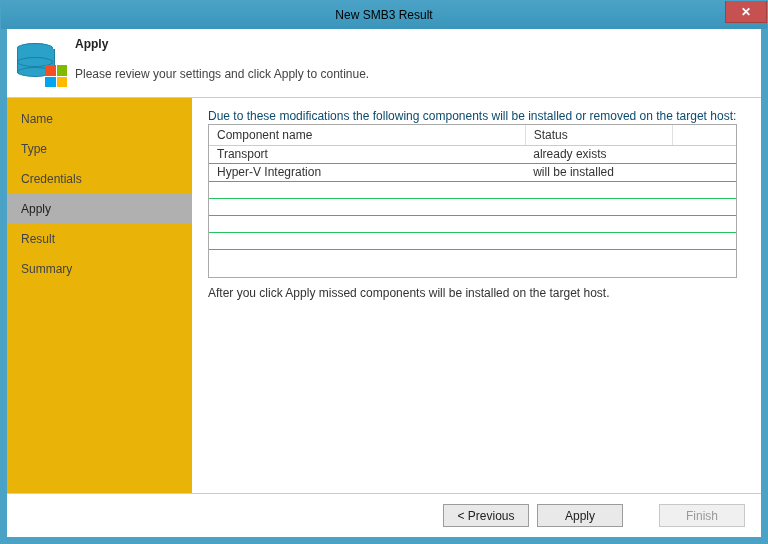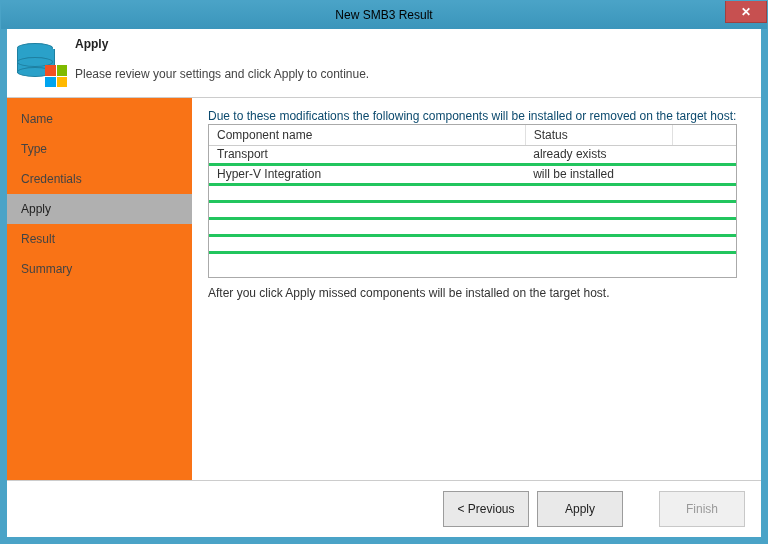--- a/index.html
+++ b/index.html
@@ -109,21 +109,21 @@
     color: #444;
     margin-top: 16px;
   }
   .body {
     flex: 1;
     display: flex;
     overflow: hidden;
   }
   .sidebar {
     width: 185px;
-    background: #f97316;
+    background: #eab308;
     padding-top: 6px;
   }
   .sidebar .item {
     padding: 8px 14px;
     font-size: 12px;
     color: #444;
     cursor: default;
   }
   .sidebar .item.active {
     background: #b0b0b0;
@@ -156,42 +156,42 @@
     font-weight: normal;
     background: #fff;
     border-bottom: 1px solid #ccc;
     border-right: 1px solid #e0e0e0;
     padding: 3px 8px;
     color: #333;
   }
   thead th:last-child { border-right: none; }
   tbody td {
     padding: 1px 8px 2px 8px;
-    border-bottom: 3px solid #22c55e;
+    border-bottom: 1px solid #22c55e;
     color: #333;
     height: 17px;
   }
   .col-name { width: 60%; }
   .col-status { width: 28%; }
   .col-extra { width: 12%; }
   .after-note {
     margin-top: 8px;
     color: #333;
   }
   .footer {
     border-top: 1px solid #ccc;
     padding: 10px 16px;
     display: flex;
     justify-content: flex-end;
     gap: 8px;
     background: #fff;
   }
   .btn {
     min-width: 86px;
-    height: 36px;
+    height: 23px;
     border: 1px solid #9c9c9c;
     background: #e9e9e9;
     font-size: 12px;
     color: #222;
     display: inline-flex;
     align-items: center;
     justify-content: center;
     padding: 0 10px;
     cursor: default;
   }

